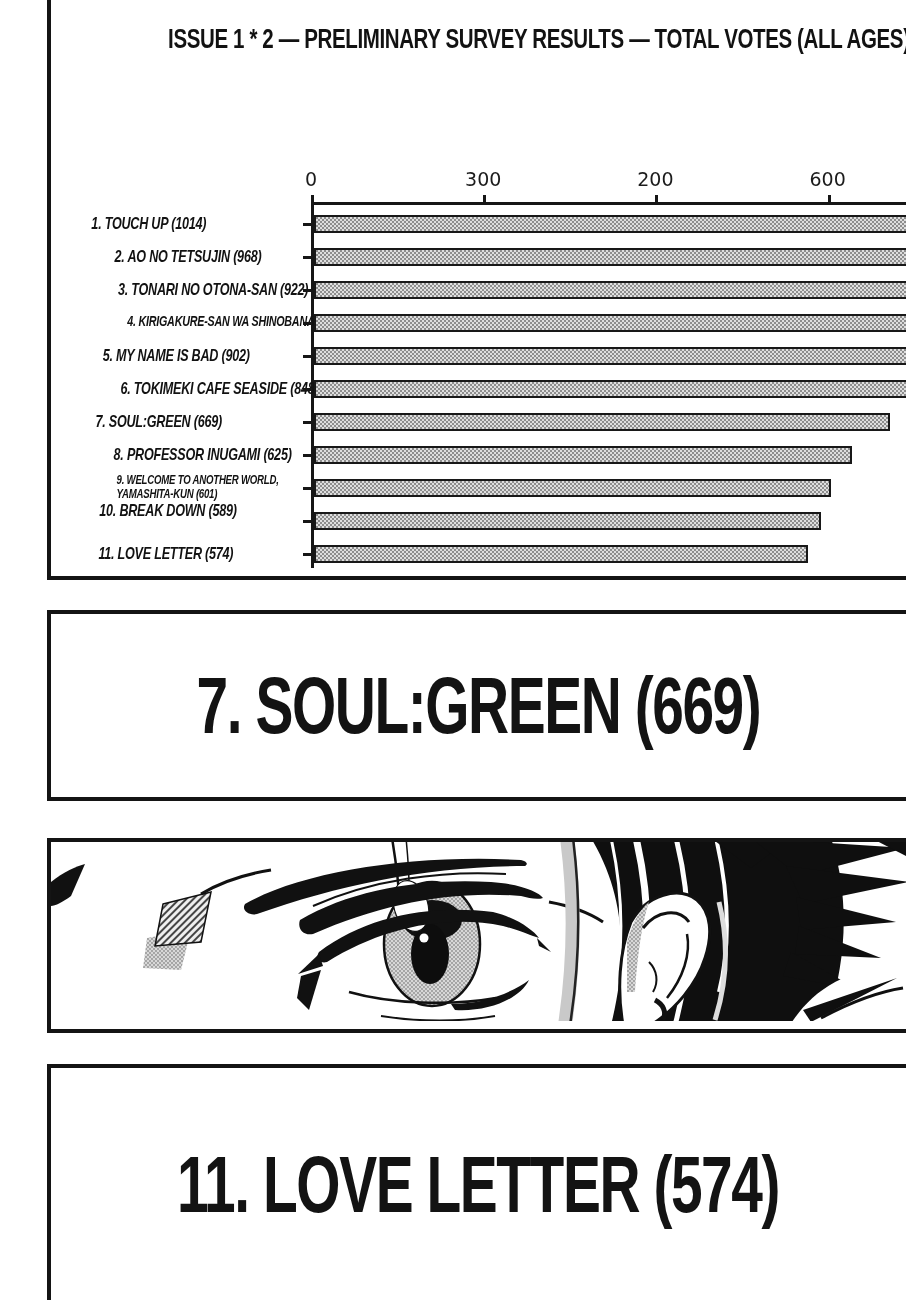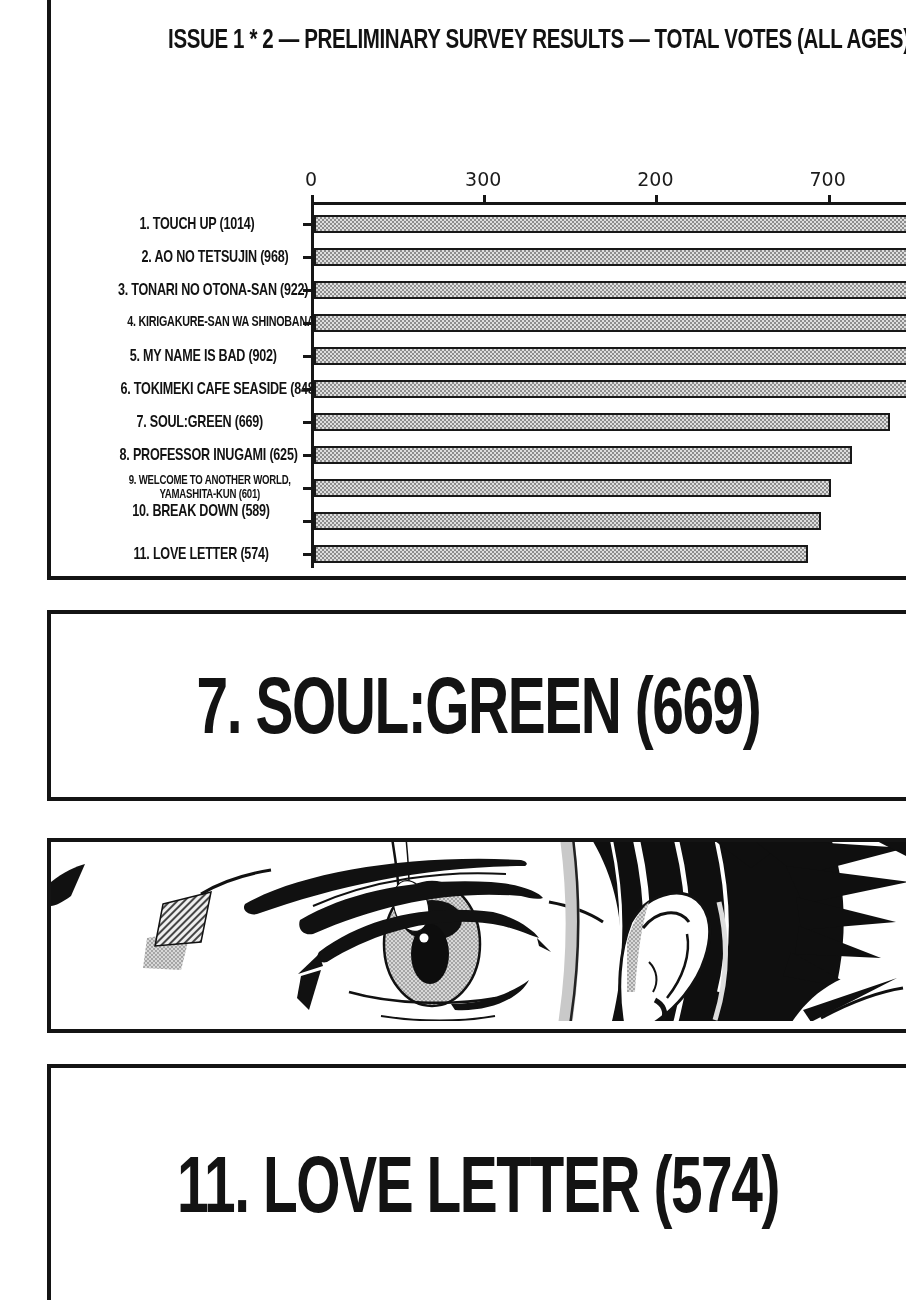--- a/index.html
+++ b/index.html
@@ -17,22 +17,22 @@
   .axis-y{position:absolute;left:260px;top:203px;width:3px;height:373px;background:#161616;}
   .tick-mark{position:absolute;width:3px;height:8px;top:203px;background:#161616;}
   .tick-label{position:absolute;top:176px;width:80px;margin-left:-40px;text-align:center;
         font-family:"DejaVu Sans",sans-serif;font-size:19px;color:#1c1c1c;}
   .row-tick{position:absolute;left:252px;width:9px;height:3px;background:#161616;}
   .bar{position:absolute;left:263px;height:18px;border:2px solid #181818;box-sizing:border-box;
        background-color:#dedede;
        background-image:radial-gradient(circle at 1px 1px,#8d8d8d .8px,rgba(0,0,0,0) 1.15px),
                         radial-gradient(circle at 3px 3px,#8d8d8d .8px,rgba(0,0,0,0) 1.15px);
        background-size:4px 4px;}
-  .bar-label{position:absolute;left:0;width:252px;text-align:center;font-weight:bold;
-       font-size:17px;line-height:21px;white-space:nowrap;letter-spacing:-.3px;}
+  .bar-label{position:absolute;left:0;width:252px;text-align:left;font-weight:bold;
+       font-size:17px;line-height:21px;white-space:nowrap;letter-spacing:-.3px;font-style:italic;}
   .bar-label>span{display:inline-block;transform:scaleX(.74);transform-origin:100% 50%;}
   .bar-label.long{font-size:14.5px;line-height:19px;}
   .bar-label.two-line{font-size:13px;line-height:14px;}
   .bar-label.two-line>span{display:block;}
   
   #panel-soul{top:610px;height:183px;display:flex;align-items:center;justify-content:center;}
   #panel-love{top:1064px;height:233px;display:flex;align-items:center;justify-content:center;}
   .big-caption{font-weight:bold;font-size:79px;white-space:nowrap;letter-spacing:-2px;
        transform:scaleX(.72);transform-origin:50% 50%;color:#131313;}
   
@@ -52,21 +52,21 @@
       <div class="axis-top"></div>
       <div class="axis-y"></div>
 
     <div class="tick-mark" style="left: 260px;"></div>
         <div class="tick-label" style="left: 260px;">0</div>
         <div class="tick-mark" style="left: 432.2px;"></div>
         <div class="tick-label" style="left: 432.2px;">300</div>
         <div class="tick-mark" style="left: 604.4px;"></div>
         <div class="tick-label" style="left: 604.4px;">200</div>
         <div class="tick-mark" style="left: 776.6px;"></div>
-        <div class="tick-label" style="left: 776.6px;">700</div>
+        <div class="tick-label" style="left: 776.6px;">600</div>
         <div class="bar-label" style="top: 221px;"><span>1. TOUCH UP (1014)</span></div>
         <div class="row-tick" style="top: 231px;"></div>
         <div class="bar" style="top: 223px; width: 873px;"></div>
         <div class="bar-label" style="top: 254px; padding-left: 12px;"><span>2. AO NO TETSUJIN (968)</span></div>
         <div class="row-tick" style="top: 264px;"></div>
         <div class="bar" style="top: 256px; width: 833px;"></div>
         <div class="bar-label" style="top: 287px;"><span>3. TONARI NO OTONA-SAN (922)</span></div>
         <div class="row-tick" style="top: 297px;"></div>
         <div class="bar" style="top: 289px; width: 794px;"></div>
         <div class="bar-label long" style="top: 320px;"><span>4. KIRIGAKURE-SAN WA SHINOBANAI (910)</span></div>

